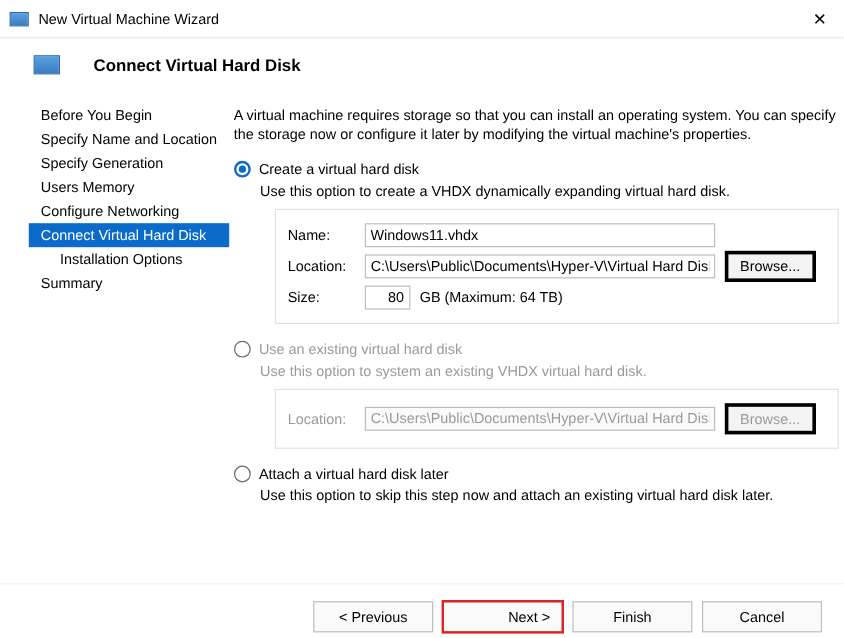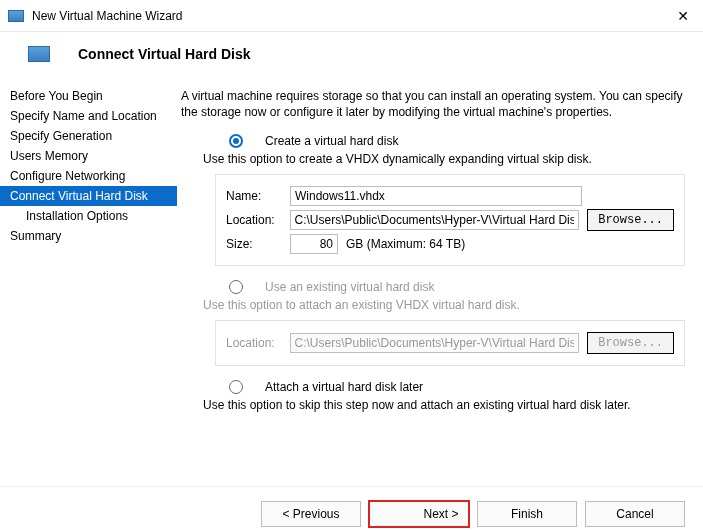--- a/index.html
+++ b/index.html
@@ -4,44 +4,44 @@
 <style>
 * { box-sizing: border-box; margin: 0; padding: 0; }
 body { font-family: "Segoe UI", Tahoma, sans-serif; font-size: 12px; color: #000; background: #fff; width: 703px; height: 532px; overflow: hidden; }
 .titlebar { display: flex; align-items: center; height: 32px; padding: 0 8px; border-bottom: 1px solid #e8e8e8; justify-content: center; }
 .titlebar .icon { width: 16px; height: 12px; margin-right: 8px; background: linear-gradient(180deg,#5aa0e0 0%,#3b7ec2 100%); border: 1px solid #2a6aa8; }
 .titlebar .title { font-size: 12px; flex: 1; }
 .titlebar .close { font-size: 14px; padding: 2px 6px; cursor: pointer; }
 .header { display: flex; align-items: center; padding: 14px 20px 16px 28px; }
 .header .hicon { width: 22px; height: 16px; margin-right: 28px; background: linear-gradient(180deg,#5aa0e0 0%,#3b7ec2 100%); border: 1px solid #2a6aa8; }
 .header h1 { font-size: 14px; font-weight: 700; }
-.body { display: flex; height: 408px; }
+.body { display: flex; height: 408px; padding-left: 24px; }
 .sidebar { width: 182px; padding-top: 8px; }
 .sidebar .item { padding: 3px 10px; font-size: 12px; cursor: pointer; white-space: nowrap; }
 .sidebar .item.selected { background: #0a6bca; color: #fff; }
 .sidebar .item.indent { padding-left: 26px; }
 .main { flex: 1; padding: 10px 18px 0 4px; font-size: 12px; }
 .intro { line-height: 1.35; margin-bottom: 14px; }
 .opt { margin-bottom: 14px; }
-.opt .row { display: flex; align-items: flex-end; gap: 22px; margin-left: 48px; }
+.opt .row { display: flex; align-items: flex-end; gap: 7px; }
 .opt .radio { width: 14px; height: 14px; border: 1px solid #666; border-radius: 50%; display: inline-flex; align-items: center; justify-content: center; }
 .opt .radio.sel { border: 2px solid #0a6bca; }
 .opt .radio.sel::after { content: ""; width: 6px; height: 6px; background: #0a6bca; border-radius: 50%; }
 .opt .olabel { font-size: 12px; }
 .opt .desc { margin: 4px 0 8px 22px; font-size: 12px; }
 .opt.disabled .olabel, .opt.disabled .desc, .opt.disabled .flbl, .opt.disabled .btn, .opt.disabled input { color: #9a9a9a; }
 .fields { margin-left: 34px; border: 1px solid #e2e2e2; padding: 8px 10px; width: 470px; }
 .frow { display: flex; align-items: center; margin: 3px 0; gap: 8px; }
 .flbl { width: 56px; font-size: 12px; }
 .tinput { border: 1px solid #bdbdbd; padding: 2px 4px; font-size: 12px; font-family: inherit; }
 .tinput.name { width: 292px; }
 .tinput.loc { width: 292px; }
-.tinput.size { width: 48px; text-align: right; }
+.tinput.size { width: 38px; text-align: right; }
 .unit { font-size: 12px; }
-.btn { border: 1px solid #000000; background: #f3f3f3; padding: 3px 10px; font-size: 12px; cursor: pointer; font-family: Liberation Mono, monospace; }
+.btn { border: 3px solid #000000; background: #f3f3f3; padding: 3px 10px; font-size: 12px; cursor: pointer; font-family: Liberation Sans, sans-serif; }
 .footer { display: flex; justify-content: flex-end; gap: 8px; padding: 14px 18px; border-top: 1px solid #f0f0f0; }
 .footer .fbtn { border: 1px solid #bdbdbd; background: #fafafa; padding: 5px 0; width: 100px; font-size: 12px; cursor: pointer; font-family: inherit; text-align: center; }
 .footer .fbtn.hl { outline: 2px solid #d22; outline-offset: -1px; padding-left: 44px; }
 </style>
 </head>
 <body>
 
 <div class="titlebar">
   <span class="icon"></span>
   <span class="title">New Virtual Machine Wizard</span>
@@ -66,21 +66,21 @@
   </div>
 
   <div class="main">
     <div class="intro">A virtual machine requires storage so that you can install an operating system. You can specify the storage now or configure it later by modifying the virtual machine's properties.</div>
 
     <div class="opt">
       <div class="row">
         <span class="radio sel"></span>
         <span class="olabel">Create a virtual hard disk</span>
       </div>
-      <div class="desc">Use this option to create a VHDX dynamically expanding virtual skip disk.</div>
+      <div class="desc">Use this option to create a VHDX dynamically expanding virtual hard disk.</div>
       <div class="fields">
         <div class="frow">
           <span class="flbl">Name:</span>
           <input class="tinput name" value="Windows11.vhdx" style="">
         </div>
         <div class="frow">
           <span class="flbl">Location:</span>
           <input class="tinput loc" value="C:\Users\Public\Documents\Hyper-V\Virtual Hard Disks\" style="">
           <button class="btn">Browse...</button>
         </div>
@@ -90,21 +90,21 @@
           <span class="unit">GB (Maximum: 64 TB)</span>
         </div>
       </div>
     </div>
 
     <div class="opt disabled">
       <div class="row">
         <span class="radio"></span>
         <span class="olabel">Use an existing virtual hard disk</span>
       </div>
-      <div class="desc">Use this option to attach an existing VHDX virtual hard disk.</div>
+      <div class="desc">Use this option to system an existing VHDX virtual hard disk.</div>
       <div class="fields">
         <div class="frow">
           <span class="flbl">Location:</span>
           <input class="tinput loc" disabled="" value="C:\Users\Public\Documents\Hyper-V\Virtual Hard Disks\" style="">
           <button class="btn" disabled="">Browse...</button>
         </div>
       </div>
     </div>
 
     <div class="opt">

